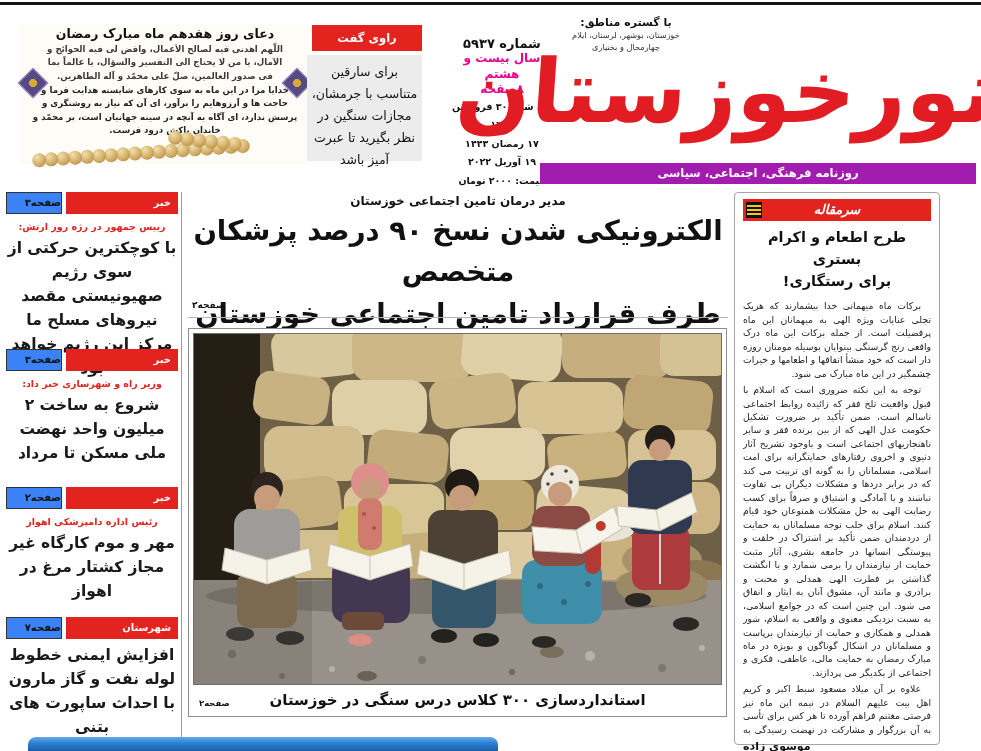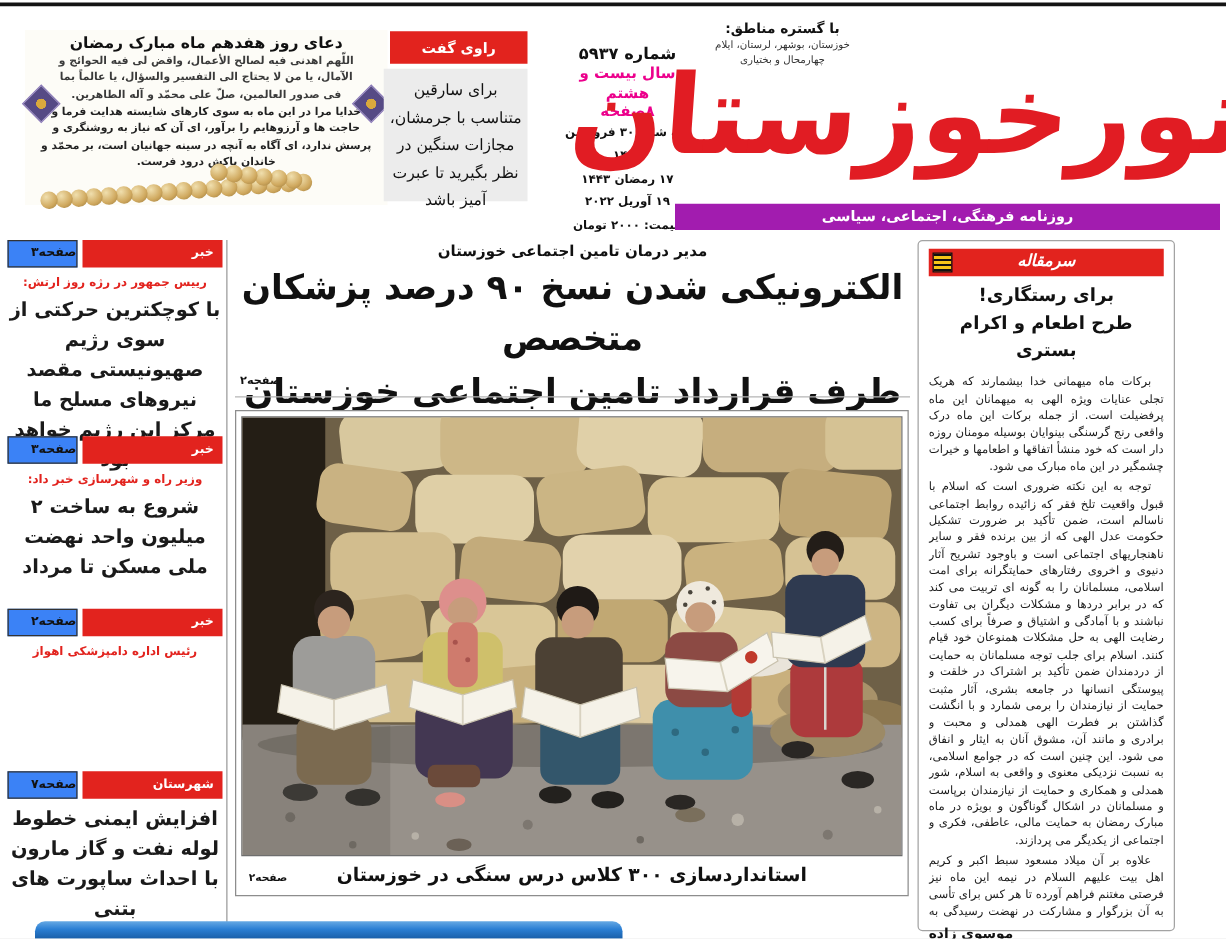--- a/index.html
+++ b/index.html
@@ -172,20 +172,21 @@
     <div class="news-kicker">وزیر راه و شهرسازی خبر داد:</div>
     <div class="news-headline">شروع به ساخت ۲ میلیون واحد نهضت ملی مسکن تا مرداد</div>
   </section>
 
   <section class="news-card card3">
     <div class="news-head">
       <div class="news-tag">خبر</div>
       <div class="news-page">صفحه۲</div>
     </div>
     <div class="news-kicker">رئیس اداره دامپزشکی اهواز</div>
+    <div class="news-headline">مهر و موم کارگاه غیر مجاز کشتار مرغ در اهواز</div>
   </section>
 
   <section class="news-card card4">
     <div class="news-head">
       <div class="news-tag">شهرستان</div>
       <div class="news-page">صفحه۷</div>
     </div>
     <div class="news-headline">افزایش ایمنی خطوط لوله نفت و گاز مارون با احداث ساپورت های بتنی</div>
   </section>
 
@@ -321,22 +322,22 @@
       <span class="caption-page">صفحه۲</span>
     </figcaption>
   </figure>
 
   <aside class="editorial">
     <div class="ed-head">
       <span class="ed-icon"></span>
       <span class="ed-label">سرمقاله</span>
     </div>
     <div class="ed-headline">
+      <div>طرح اطعام و اکرام بستری</div>
       <div>برای رستگاری!</div>
-      <div>طرح اطعام و اکرام بستری</div>
     </div>
     <div class="ed-body">
       <p>برکات ماه میهمانی خدا بیشمارند که هریک تجلی عنایات ویژه الهی به میهمانان این ماه پرفضیلت است. از جمله برکات این ماه درک واقعی رنج گرسنگی بینوایان بوسیله مومنان روزه دار است که خود منشأ اتفاقها و اطعامها و خیرات چشمگیر در این ماه مبارک می شود.</p>
       <p>توجه به این نکته ضروری است که اسلام با قبول واقعیت تلخ فقر که زائیده روابط اجتماعی ناسالم است، ضمن تأکید بر ضرورت تشکیل حکومت عدل الهی که از بین برنده فقر و سایر ناهنجاریهای اجتماعی است و باوجود تشریح آثار دنیوی و اخروی رفتارهای حمایتگرانه برای امت اسلامی، مسلمانان را به گونه ای تربیت می کند که در برابر دردها و مشکلات دیگران بی تفاوت نباشند و با آمادگی و اشتیاق و صرفاً برای کسب رضایت الهی به حل مشکلات همنوعان خود قیام کنند. اسلام برای جلب توجه مسلمانان به حمایت از دردمندان ضمن تأکید بر اشتراک در خلقت و پیوستگی انسانها در جامعه بشری، آثار مثبت حمایت از نیازمندان را برمی شمارد و با انگشت گذاشتن بر فطرت الهی همدلی و محبت و برادری و مانند آن، مشوق آنان به ایثار و انفاق می شود. این چنین است که در جوامع اسلامی، به نسبت نزدیکی معنوی و واقعی به اسلام، شور همدلی و همکاری و حمایت از نیازمندان برپاست و مسلمانان در اشکال گوناگون و بویژه در ماه مبارک رمضان به حمایت مالی، عاطفی، فکری و اجتماعی از یکدیگر می پردازند.</p>
       <p>علاوه بر آن میلاد مسعود سبط اکبر و کریم اهل بیت علیهم السلام در نیمه این ماه نیز فرصتی مغتنم فراهم آورده تا هر کس برای تأسی به آن بزرگوار و مشارکت در نهضت رسیدگی به نیازمندان به میزان وسع خود وارد عمل شود و کمیته امداد نیز با مبدأ این میلاد مبارک هفته اطعام در ماه مبارک رمضان اعلام کرده و با جمع آوری کمکهای مردم برای نیازمندان سفره های متعدد اطعام می گستراند.</p>
 
     </div>
     <div class="ed-sign">موسوی زاده</div>
   </aside>
 

